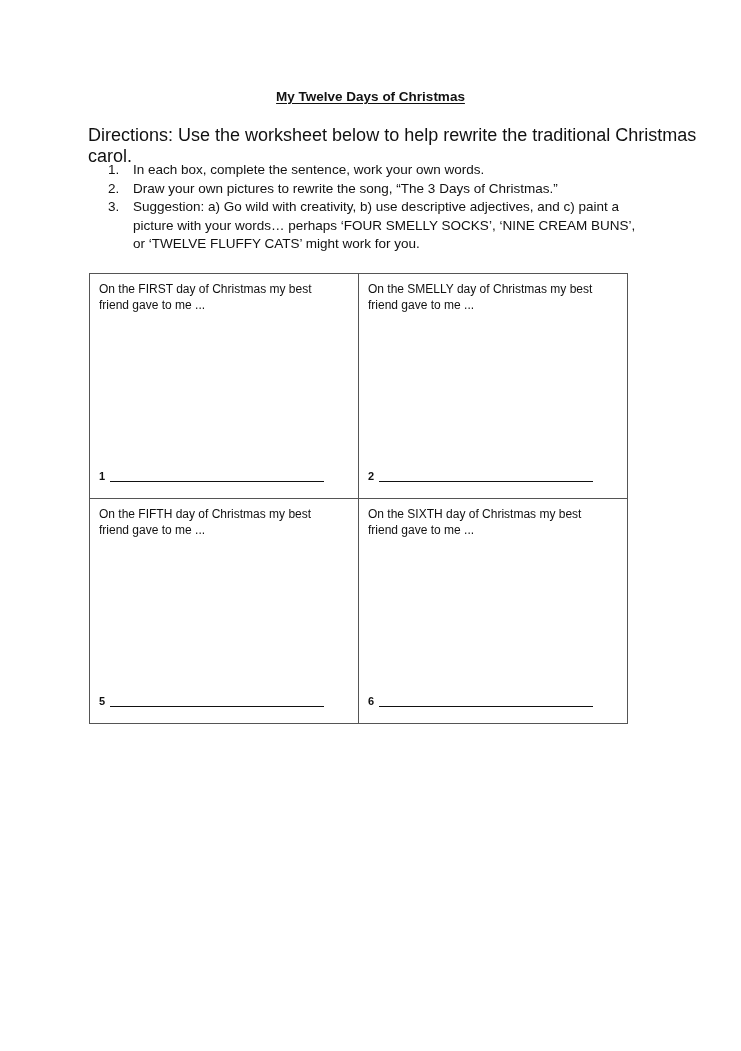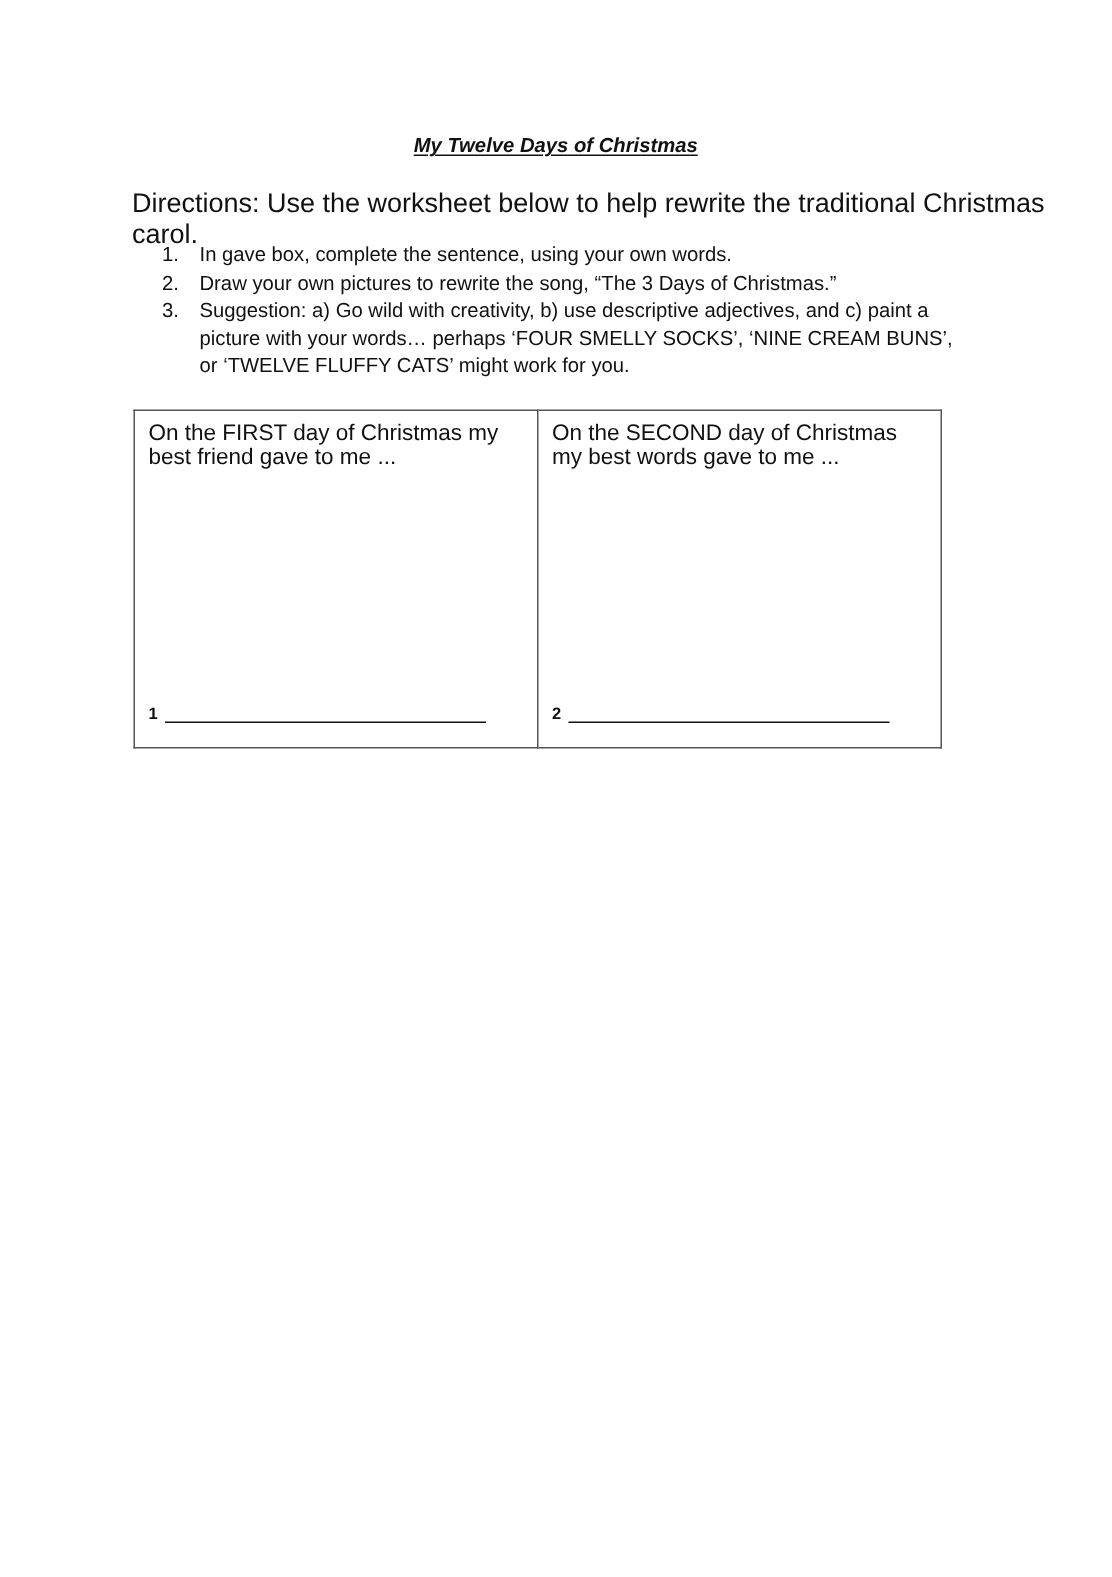--- a/index.html
+++ b/index.html
@@ -1,44 +1,44 @@
 <!DOCTYPE html>
 <html><head>
 <meta charset="utf-8">
 <style>
   html, body { margin:0; padding:0; background:#ffffff; }
   body { width:741px; height:1051px; position:relative; overflow:hidden;
          font-family:"Liberation Sans", sans-serif; color:#111; }
   .title { position:absolute; left:0; width:741px; top:89px; text-align:center;
-           font-size:13.5px; font-weight:bold; font-style:italic; }
+           font-size:13.5px; font-weight:bold; }
   .title span { text-decoration:underline; text-underline-offset:2px; }
   .directions { position:absolute; left:88px; top:125px; font-size:18px; }
   .steps { position:absolute; left:108px; top:161px; width:540px; font-size:13.5px; line-height:18.5px; }
   .step { display:flex; }
   .step .num { width:25px; flex:none; }
   .step .txt { flex:1; }
   table.grid { position:absolute; left:89px; top:273px; border-collapse:collapse; }
   table.grid td { border:1.3px solid #555; width:268px; height:224px; vertical-align:top;
                   position:relative; padding:0; }
-  .prompt { position:absolute; left:9px; top:7px; font-size:15px; line-height:16px; width:240px; }
+  .prompt { position:absolute; left:9px; top:7px; font-size:12px; line-height:16px; width:240px; }
   .answer { position:absolute; left:9px; top:193px; display:flex; align-items:flex-end; }
   .answer .n { font-size:11px; font-weight:bold; width:10px; }
   .answer .line { width:214px; border-bottom:1.2px solid #111; height:14px; margin-left:1px; }
 </style>
 </head>
 <body>
 
 <div class="title"><span>My Twelve Days of Christmas</span></div>
 
 <div class="directions">Directions: Use the worksheet below to help rewrite the traditional Christmas carol.</div>
 
 <div class="steps">
   <div class="step">
     <span class="num">1.</span>
-    <span class="txt">In gave box, complete the sentence, using your own words.</span>
+    <span class="txt">In each box, complete the sentence, work your own words.</span>
   </div>
   <div class="step">
     <span class="num">2.</span>
     <span class="txt">Draw your own pictures to rewrite the song, “The 3 Days of Christmas.”</span>
   </div>
   <div class="step">
     <span class="num">3.</span>
     <span class="txt">Suggestion:  a) Go wild with creativity, b) use descriptive adjectives, and c) paint a picture with your words… perhaps ‘FOUR SMELLY SOCKS’, ‘NINE CREAM BUNS’, or ‘TWELVE FLUFFY CATS’ might work for you.</span>
   </div>
 </div>
@@ -47,21 +47,37 @@
   <tbody>
       <tr>
     <td>
       <div class="prompt">On the FIRST day of Christmas my best friend gave to me ...</div>
       <div class="answer">
         <span class="n">1</span>
         <span class="line"></span>
       </div>
     </td>
     <td>
-      <div class="prompt">On the SECOND day of Christmas my best words gave to me ...</div>
+      <div class="prompt">On the SMELLY day of Christmas my best friend gave to me ...</div>
       <div class="answer">
         <span class="n">2</span>
+        <span class="line"></span>
+      </div>
+    </td>
+  </tr>
+  <tr>
+    <td>
+      <div class="prompt">On the FIFTH day of Christmas my best friend gave to me ...</div>
+      <div class="answer">
+        <span class="n">5</span>
+        <span class="line"></span>
+      </div>
+    </td>
+    <td>
+      <div class="prompt">On the SIXTH day of Christmas my best friend gave to me ...</div>
+      <div class="answer">
+        <span class="n">6</span>
         <span class="line"></span>
       </div>
     </td>
   </tr>
 </tbody>
   </table>
 
 </body></html>

